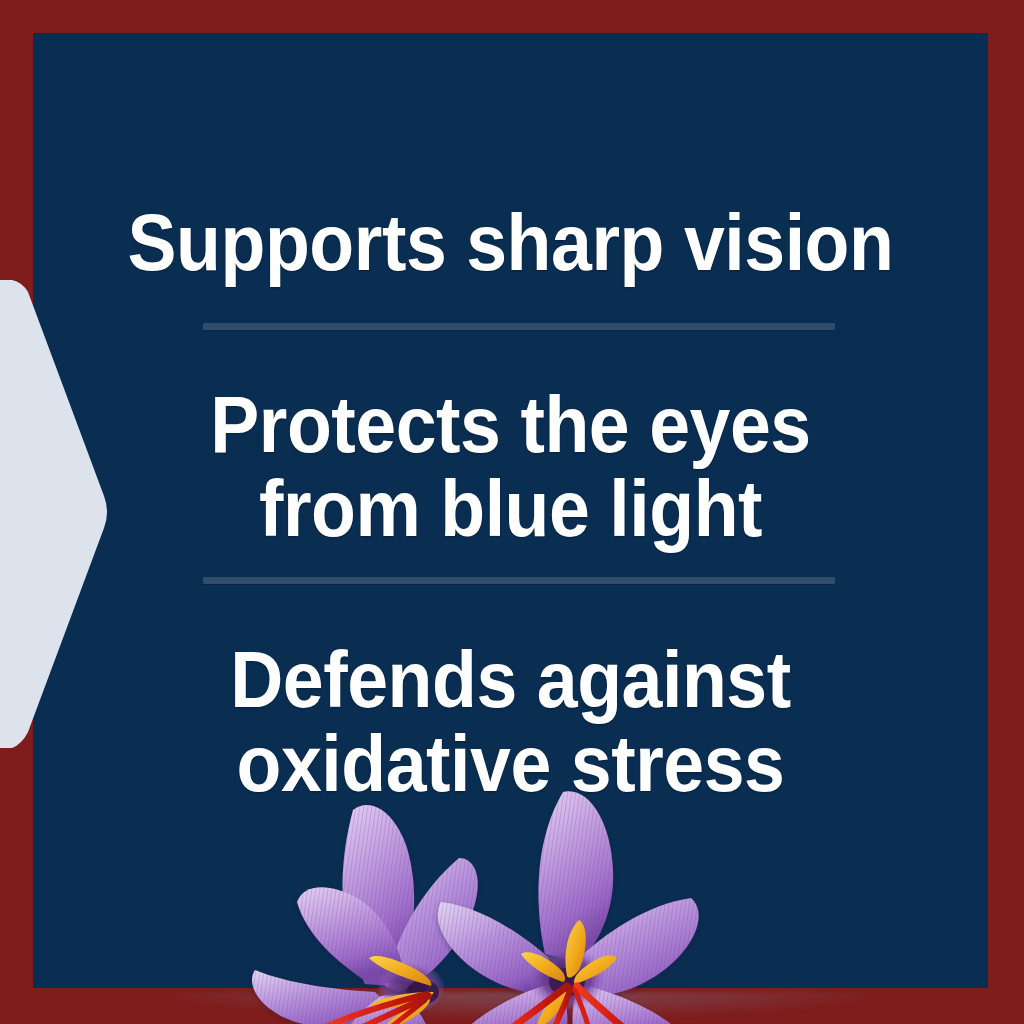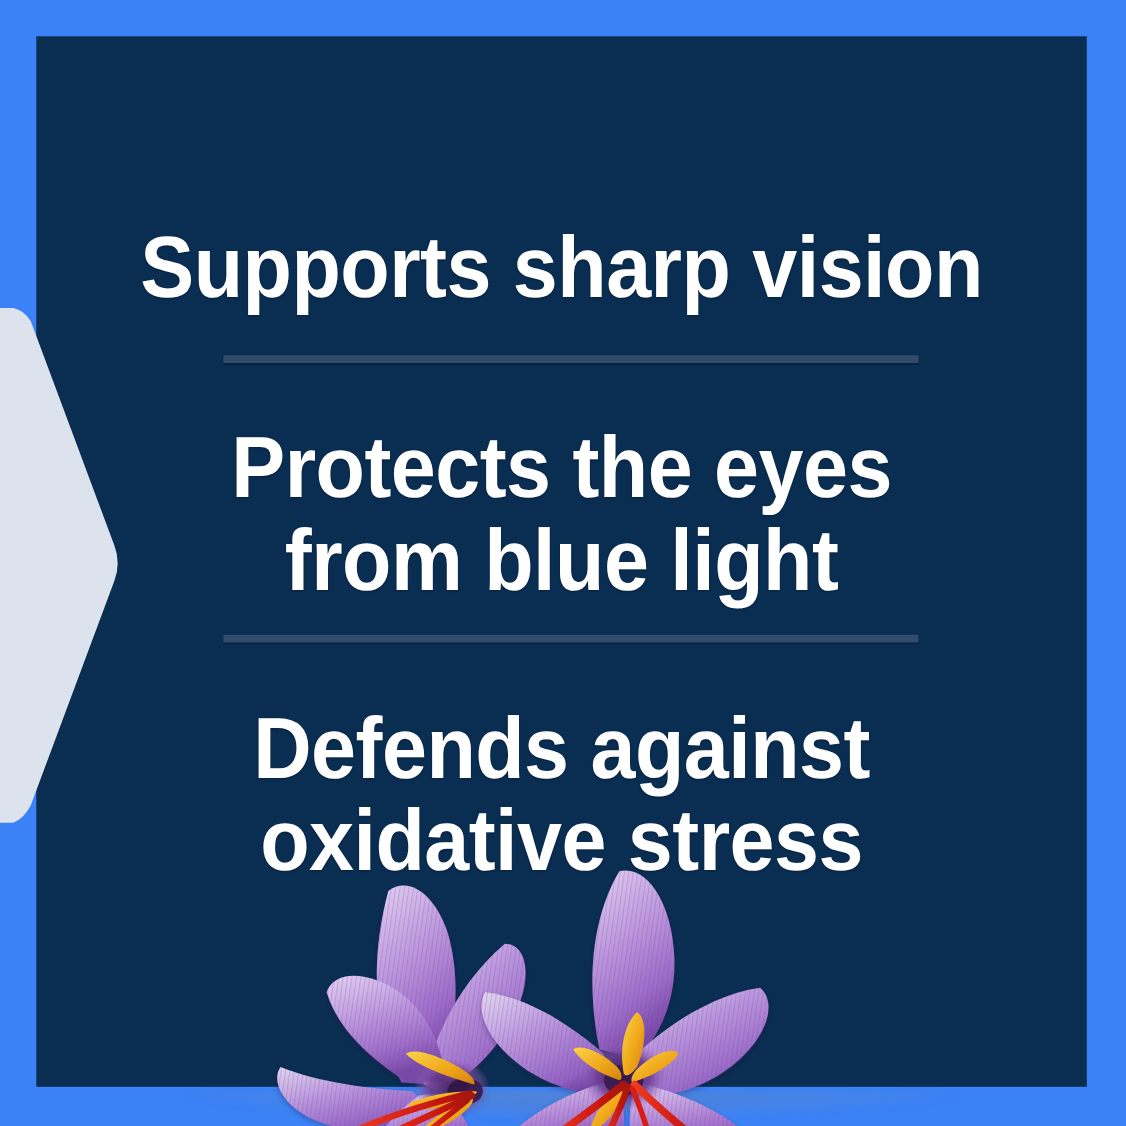--- a/index.html
+++ b/index.html
@@ -4,21 +4,21 @@
 <style>
   html, body {
     margin: 0;
     padding: 0;
     background: #ffffff;
   }
   #root {
     position: relative;
     width: 1024px;
     height: 1024px;
-    background: #3b82f6;
+    background: #7f1d1d;
     overflow: hidden;
     font-family: "Liberation Sans", sans-serif;
   }
 
   
   .ground-shadow {
     position: absolute;
     left: 170px;
     top: 992px;
     width: 700px;

